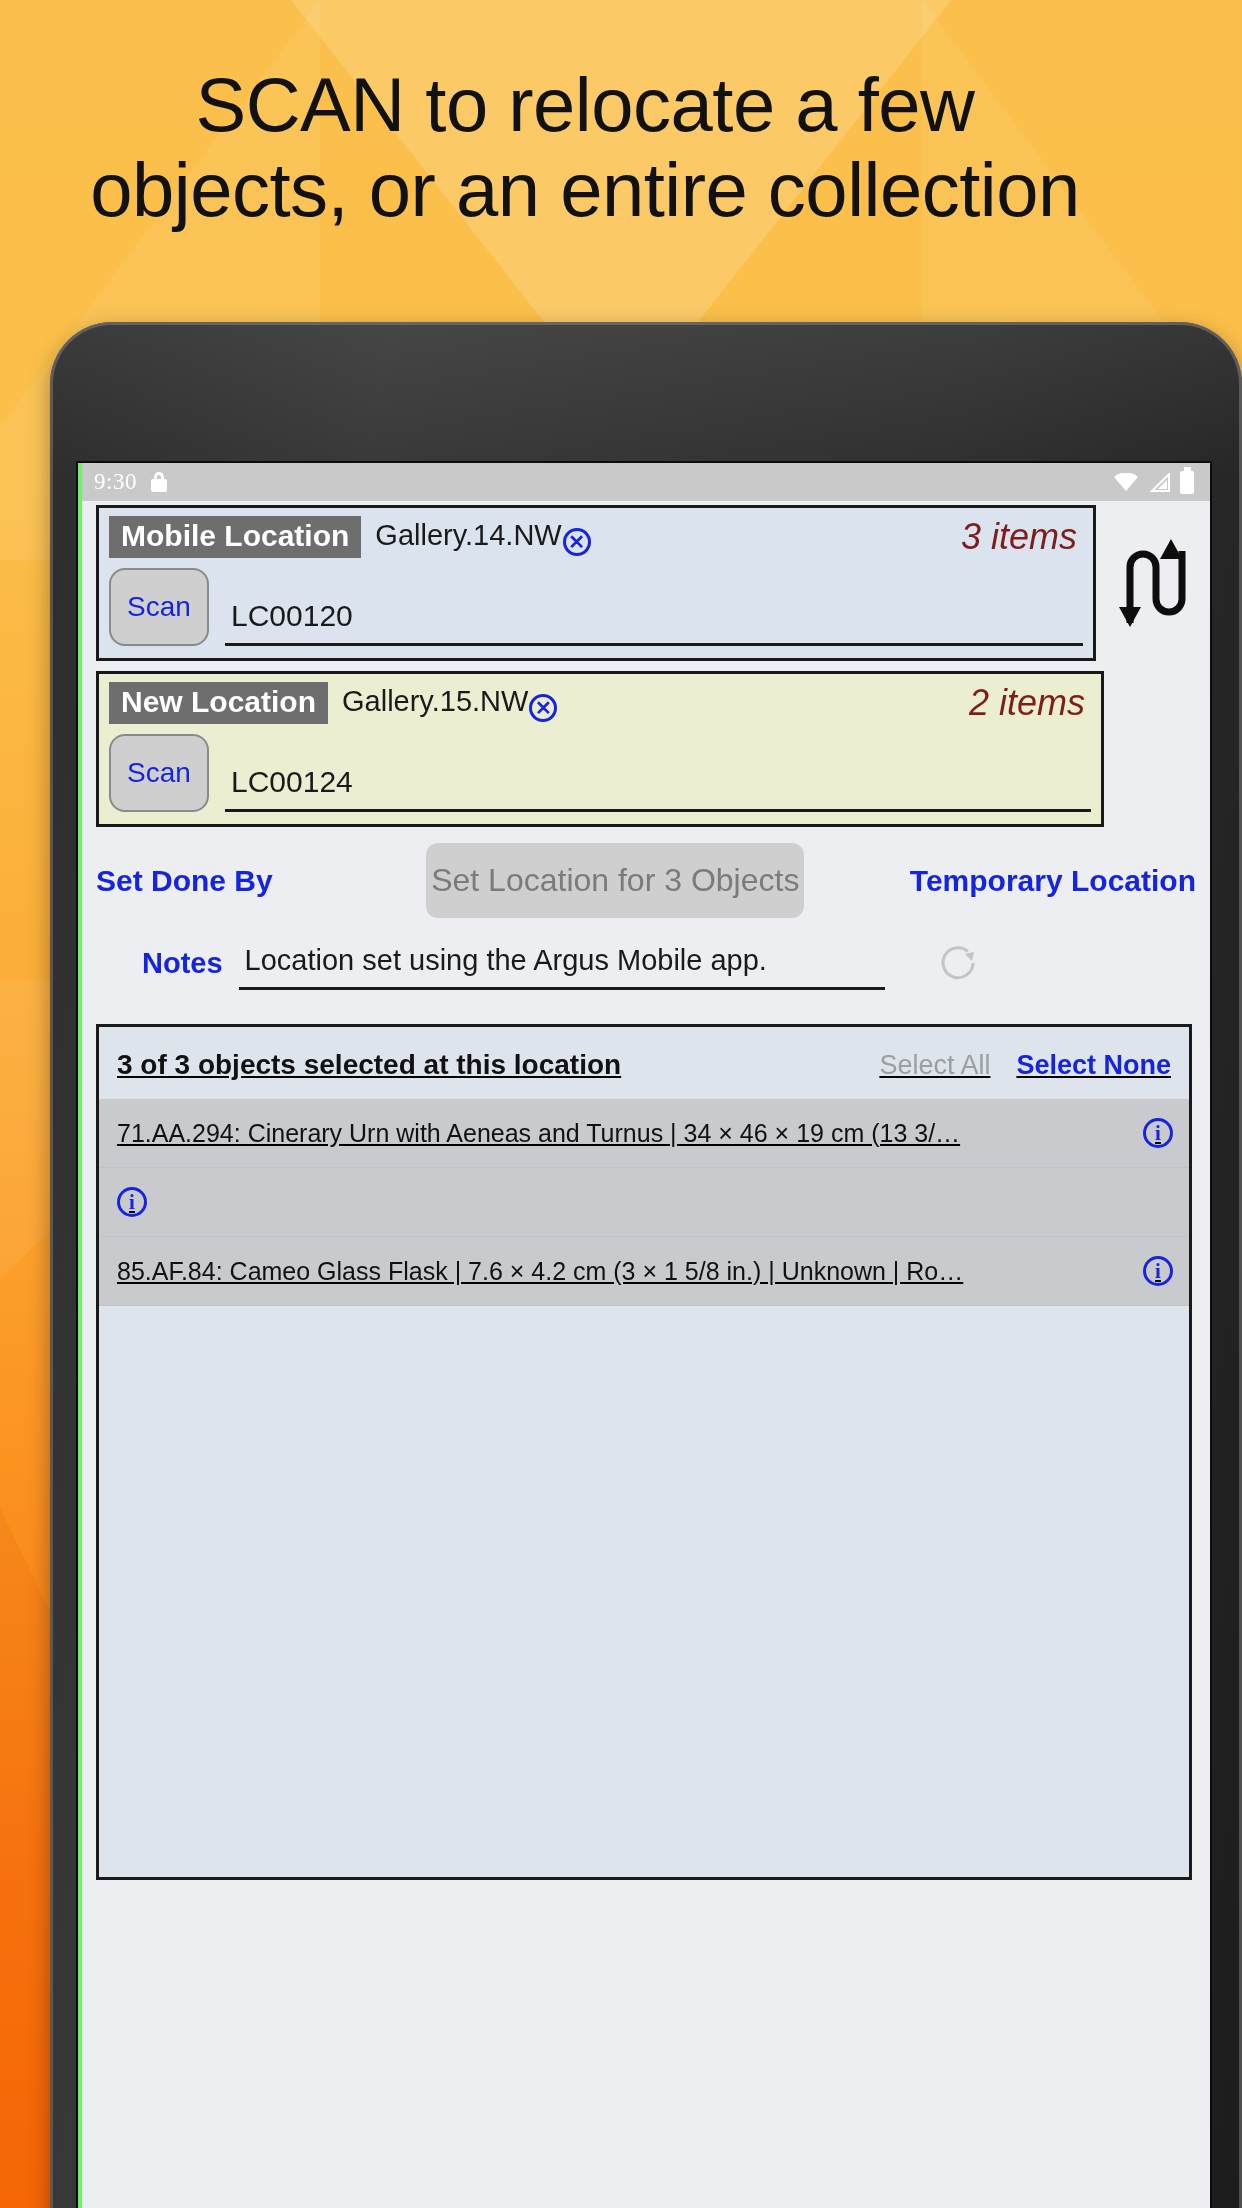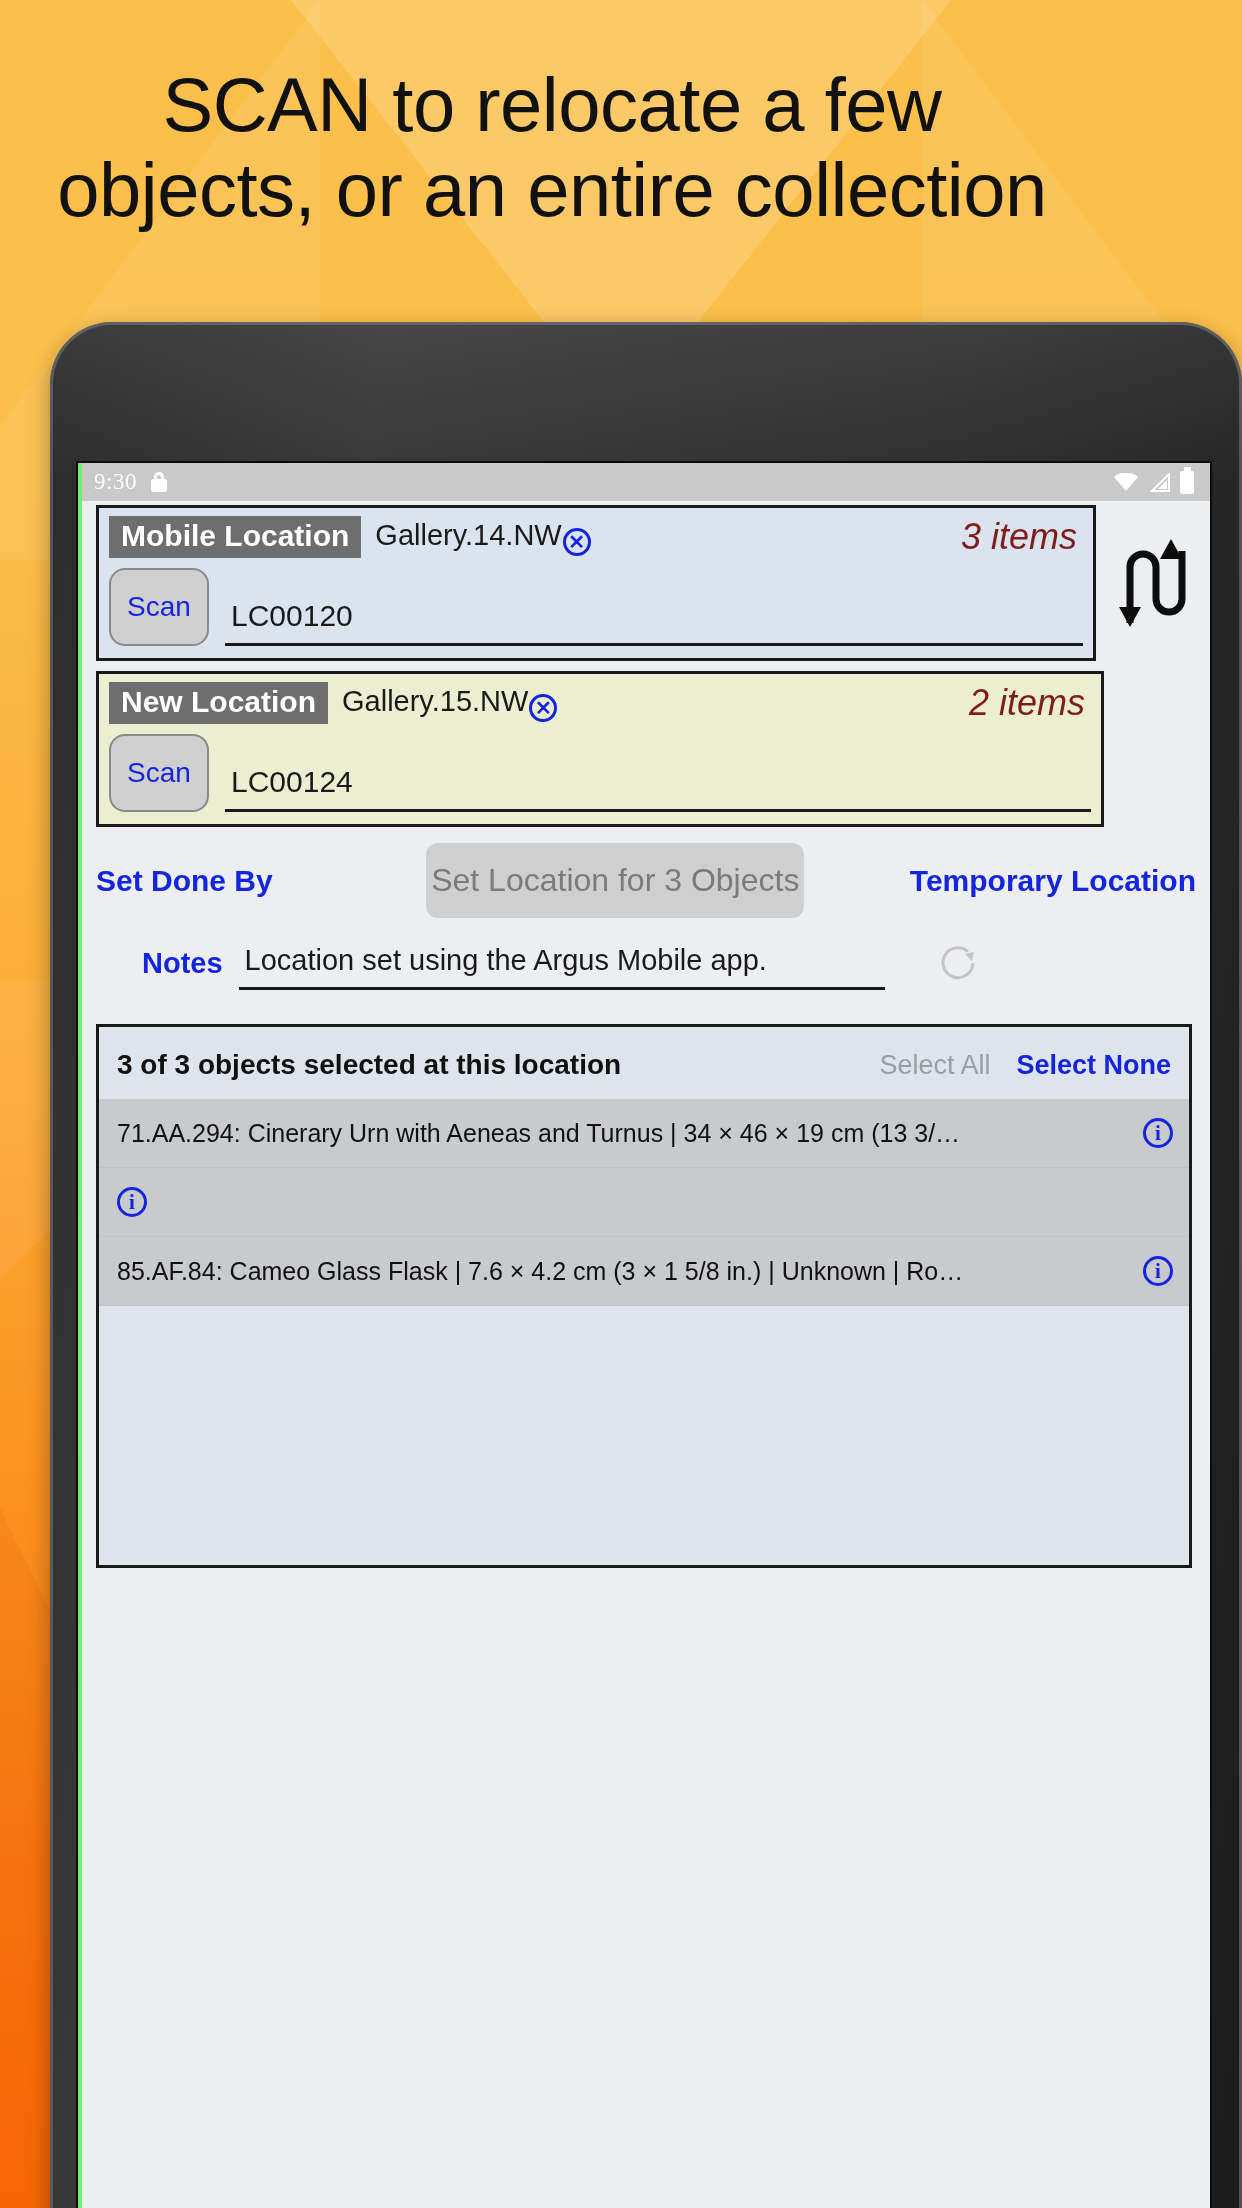--- a/index.html
+++ b/index.html
@@ -85,20 +85,21 @@
     top: 62px;
     left: 0;
     width: 1104px;
     text-align: center;
     color: #111111;
     font-size: 76px;
     line-height: 1.12;
     font-weight: 400;
     letter-spacing: -0.5px;
     z-index: 5;
+    padding-left: 33px;
   }
   #headline .hl-line { display: block; white-space: nowrap; }
 
   
   #phone {
     position: absolute;
     left: 50px;
     top: 322px;
     width: 1192px;
     height: 1980px;
@@ -384,23 +385,24 @@
     margin-left: 34px;
     margin-bottom: 4px;
     flex-shrink: 0;
   }
 
   
   #objects-panel {
     margin: 34px 18px 0 18px;
     border: 3px solid #1a1a1a;
     background: #dee4ec;
-    height: 544px;
+    height: 856px;
     box-sizing: border-box;
     overflow: hidden;
+    text-decoration: underline;
   }
   #objects-header {
     display: flex;
     align-items: center;
     padding: 22px 18px 18px 18px;
     gap: 26px;
   }
   #objects-title {
     font-size: 28px;
     font-weight: 700;

